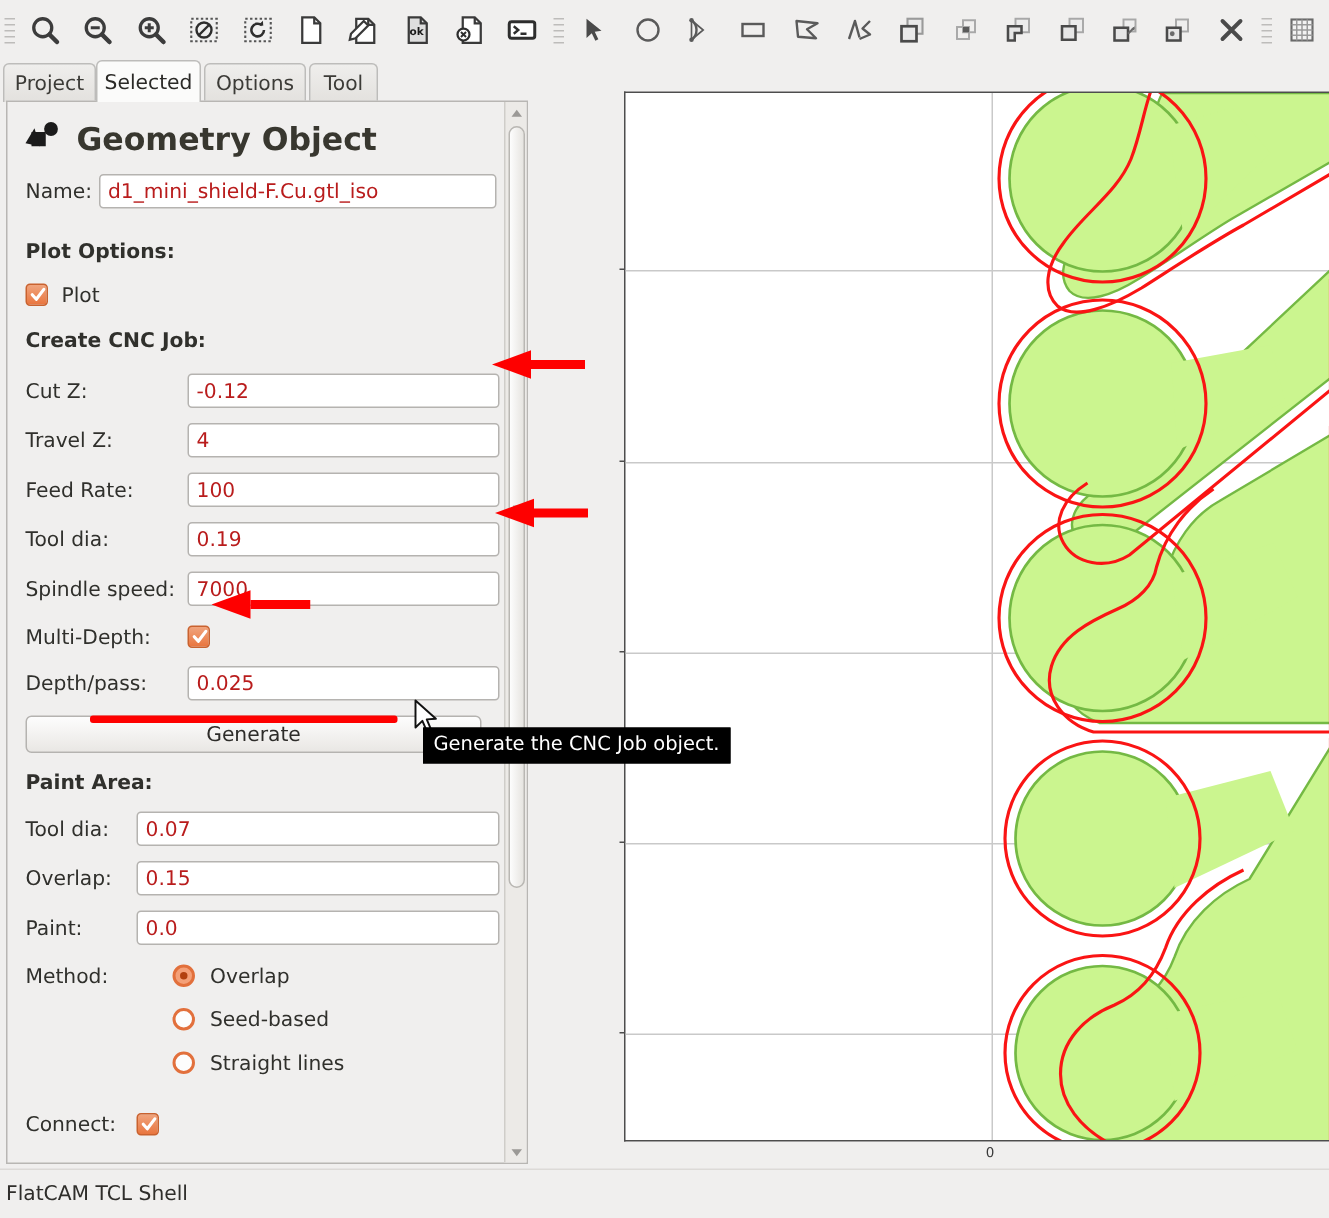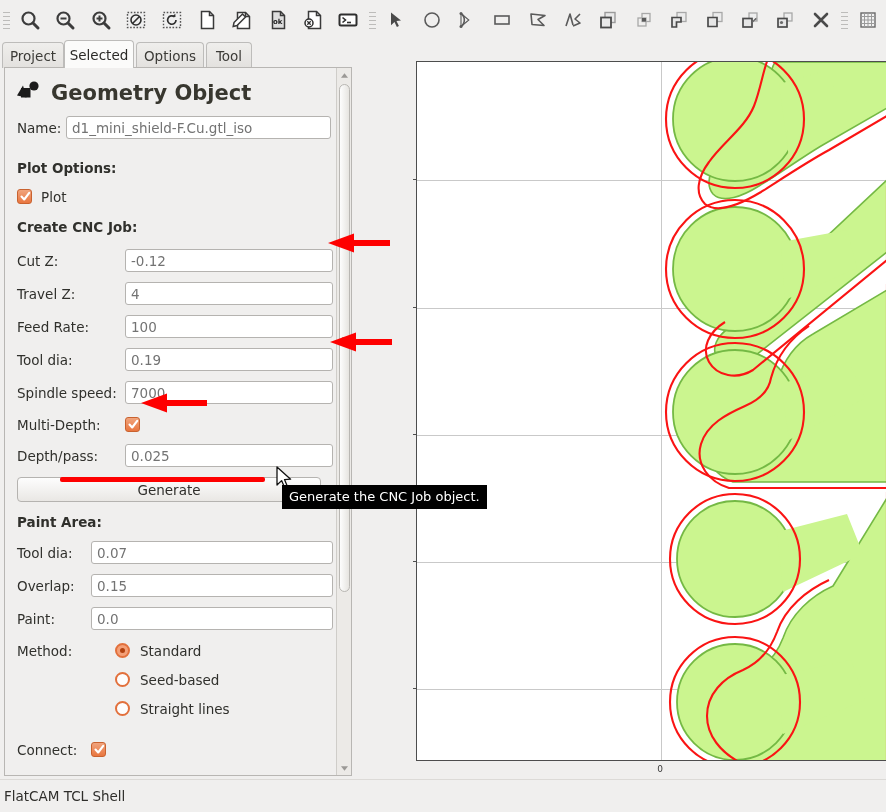--- a/index.html
+++ b/index.html
@@ -93,21 +93,21 @@
   }
   .row-label.bold { font-weight: bold; }
 
   .txtin {
     box-sizing: border-box;
     height: 23px;
     background: #ffffff;
     border: 1px solid #b5b3b0;
     border-radius: 3px;
     font-size: 13.5px;
-    color: #737373;
+    color: #b91c1c;
     padding: 0 5px;
     display: flex; align-items: center;
     font-family: "DejaVu Sans", "Liberation Sans", sans-serif;
   }
 
   .chk {
     box-sizing: border-box;
     width: 15px; height: 15px;
     border-radius: 3px;
     background: linear-gradient(#f0a47d, #e9763f);
@@ -528,21 +528,21 @@
         <span class="txtin" style="width:242px;">0.15</span>
       </div>
       <div class="row" style="margin-top:8px;height:25px;">
         <span class="row-label" style="width:74px;">Paint:</span>
         <span class="txtin" style="width:242px;">0.0</span>
       </div>
 
       <div class="row" style="margin-top:9px;height:21px;">
         <span class="row-label" style="width:74px;">Method:</span>
         <span class="radio sel" style="margin-left:24px;"></span>
-        <span class="row-label" style="margin-left:10px;">Standard</span>
+        <span class="row-label" style="margin-left:10px;">Overlap</span>
       </div>
       <div class="row" style="margin-top:8px;height:21px;padding-left:98px;">
         <span class="radio"></span>
         <span class="row-label" style="margin-left:10px;">Seed-based</span>
       </div>
       <div class="row" style="margin-top:8px;height:21px;padding-left:98px;">
         <span class="radio"></span>
         <span class="row-label" style="margin-left:10px;">Straight lines</span>
       </div>
 

